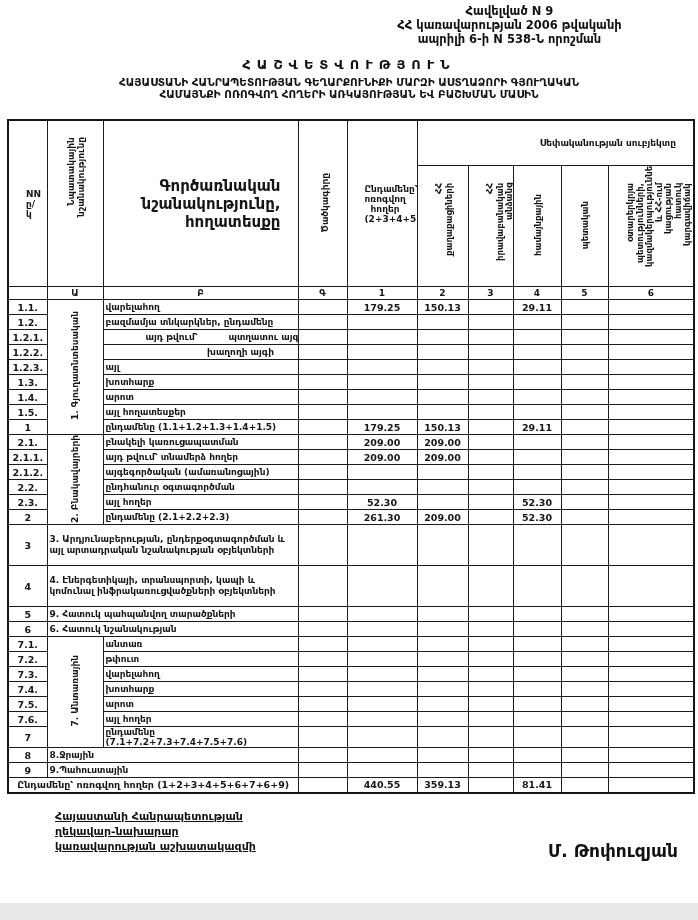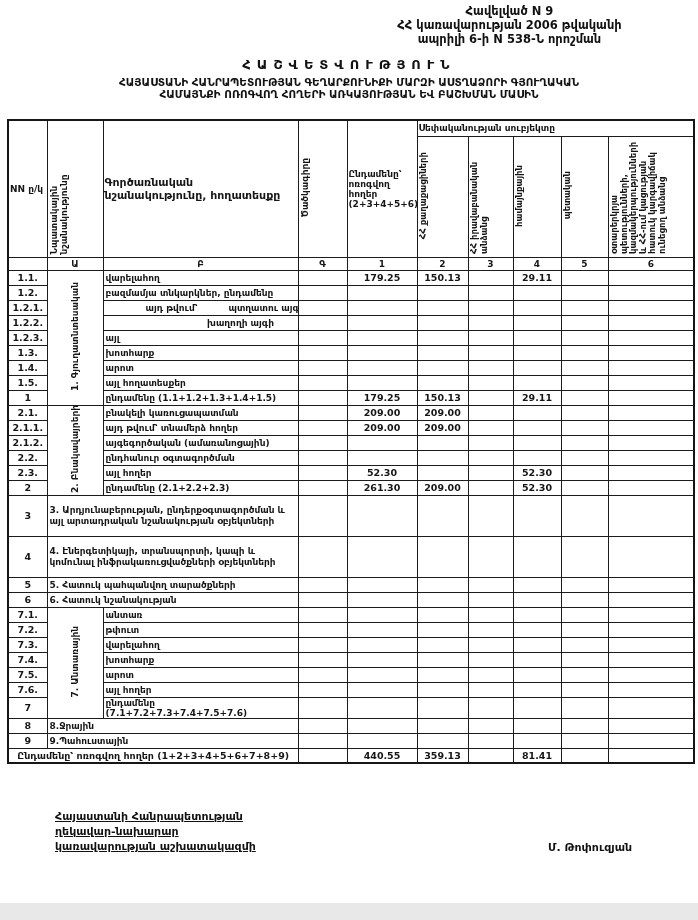--- a/index.html
+++ b/index.html
@@ -14,42 +14,42 @@
   
   .title { position:absolute; top:57px; left:0; width:100%; text-align:center;
     font-size:13px; font-weight:bold; letter-spacing:6px; }
   .subtitle { position:absolute; top:77px; left:0; width:100%; text-align:center;
     font-size:10.5px; font-weight:bold; line-height:11.5px; }
   
   table.report { position:absolute; top:119px; left:7px; border-collapse:collapse;
     table-layout:fixed; width:686px; border:2px solid #161616; }
   th, td { border:1px solid #1c1c1c; font-weight:bold; color:#161616;
     overflow:hidden; vertical-align:middle; }
-  th { font-size:8.5px; text-align:left; padding:1px; }
+  th { font-size:8.5px; text-align:right; padding:17px; }
   td { font-size:9px; height:15px; padding:0 2px; }
   tr.h-group th { height:16px; font-size:9px; }
   tr.h-rot th { height:120px; }
   tr.letters td { height:13px; text-align:center; font-size:9px; padding:0; }
   td.num-cell { text-align:center; font-size:9.5px; padding:0;margin-top:8px; }
   td.label-cell { text-align:left; }
   td.code-cell, td.val-cell { text-align:center; font-size:9.5px; }
   tr.tall td { height:41px; }
   tr.tall td.label-cell { line-height:11px; }
   td.grand-label { text-align:center; font-size:9.5px; }
   td.section-cell { text-align:center; padding:0; }
   .vert { writing-mode:vertical-rl; transform:rotate(180deg); margin:0 auto;
     display:inline-block; max-height:100%; line-height:10px; }
   tr.h-rot .vert { font-size:8.5px; line-height:9.5px; }
   .label-split { display:flex; width:100%;margin-left:40px; }
   .label-split .p1 { flex:0 0 auto; }
   .label-split .p2 { flex:1 1 auto; text-align:center; }
   
   .footer-left { position:absolute; left:55px; top:809px; font-size:11px;
     font-weight:bold; line-height:15px;text-decoration:underline; }
-  .signature { position:absolute; left:548px; top:841px; font-size:11px; font-weight:bold; }
+  .signature { position:absolute; left:548px; top:841px; font-size:17px; font-weight:bold; }
 </style>
 </head>
 <body>
 
 <div class="page">
 
   <div class="appendix">
     <div>Հավելված N 9</div>
     <div>ՀՀ կառավարության 2006 թվականի</div>
     <div>ապրիլի 6-ի N 538-Ն որոշման</div>
@@ -71,21 +71,21 @@
         <col style="width:51px">
       <col style="width:45px">
         <col style="width:48px">
         <col style="width:47px">
       <col style="width:86px">
     </colgroup>
     <thead>
       <tr class="h-group">
         <th rowspan="2">NN ը/կ</th>
         <th rowspan="2"><span class="vert">Նպատակային նշանակությունը</span></th>
-        <th rowspan="2" style="font-size:11px">Գործառնական նշանակությունը, հողատեսքը</th>
+        <th rowspan="2" style="font-size:15px">Գործառնական նշանակությունը, հողատեսքը</th>
         <th rowspan="2"><span class="vert">Ծածկագիրը</span></th>
         <th rowspan="2" style="font-size:9px">Ընդամենը՝ ոռոգվող հողեր (2+3+4+5+6)</th>
         <th colspan="5">Սեփականության սուբյեկտը</th>
       </tr>
       <tr class="h-rot">
         <th><span class="vert">ՀՀ քաղաքացիների</span></th>
         <th><span class="vert" style="max-width:26px;white-space:normal">ՀՀ իրավաբանական անձանց</span></th>
         <th><span class="vert">համայնքային</span></th>
         <th><span class="vert">պետական</span></th>
         <th><span class="vert" style="max-width:62px;white-space:normal">օտարերկրյա պետությունների, կազմակերպությունների և ՀՀ-ում կացության հատուկ կարգավիճակ ունեցող անձանց</span></th>
@@ -298,21 +298,21 @@
           <td class="code-cell"></td>
           <td class="val-cell"></td>
           <td class="val-cell"></td>
           <td class="val-cell"></td>
           <td class="val-cell"></td>
           <td class="val-cell"></td>
           <td class="val-cell"></td>
         </tr>
         <tr>
           <td class="num-cell">5</td>
-          <td class="label-cell" colspan="2">5. Հատուկ պահպանվող տարածքների</td>
+          <td class="label-cell" colspan="2">9. Հատուկ պահպանվող տարածքների</td>
           <td class="code-cell"></td>
           <td class="val-cell"></td>
           <td class="val-cell"></td>
           <td class="val-cell"></td>
           <td class="val-cell"></td>
           <td class="val-cell"></td>
           <td class="val-cell"></td>
         </tr>
         <tr>
           <td class="num-cell">6</td>
@@ -419,21 +419,21 @@
           <td class="label-cell" colspan="2">9.Պահուստային</td>
           <td class="code-cell"></td>
           <td class="val-cell"></td>
           <td class="val-cell"></td>
           <td class="val-cell"></td>
           <td class="val-cell"></td>
           <td class="val-cell"></td>
           <td class="val-cell"></td>
         </tr>
         <tr class="grand">
-          <td class="grand-label" colspan="3">Ընդամենը՝ ոռոգվող հողեր (1+2+3+4+5+6+7+8+9)</td>
+          <td class="grand-label" colspan="3">Ընդամենը՝ ոռոգվող հողեր (1+2+3+4+5+6+7+6+9)</td>
           <td class="code-cell"></td>
           <td class="val-cell">440.55</td>
           <td class="val-cell">359.13</td>
           <td class="val-cell"></td>
           <td class="val-cell">81.41</td>
           <td class="val-cell"></td>
           <td class="val-cell"></td>
         </tr>
       </tbody>
   </table>

